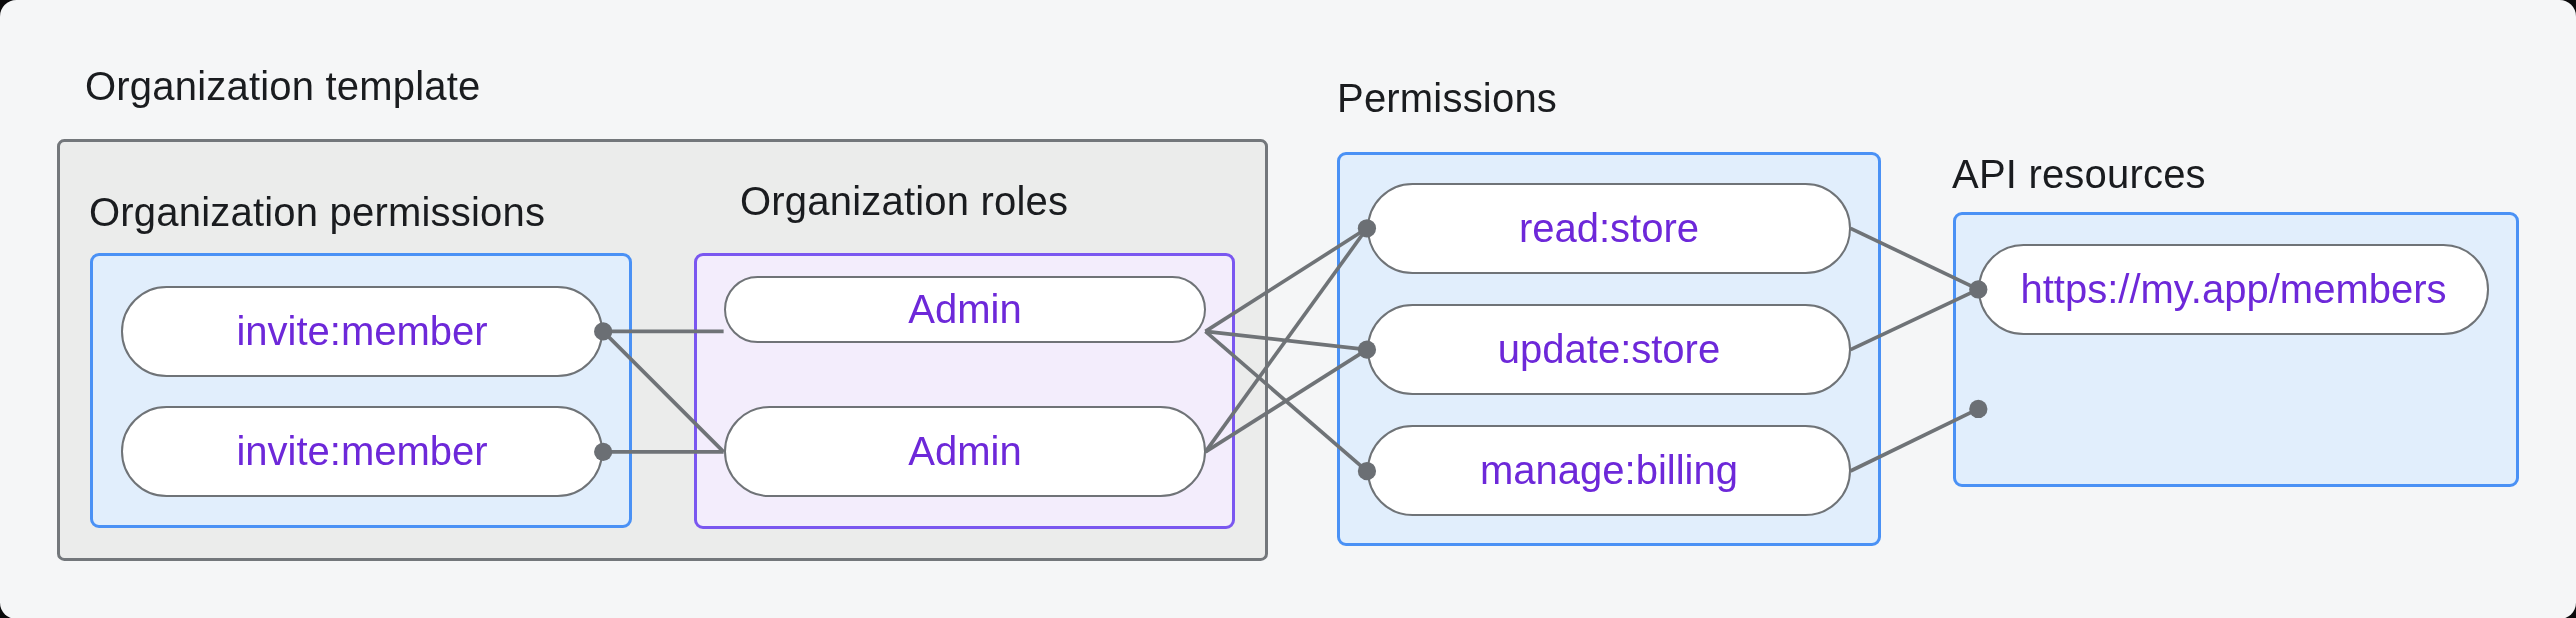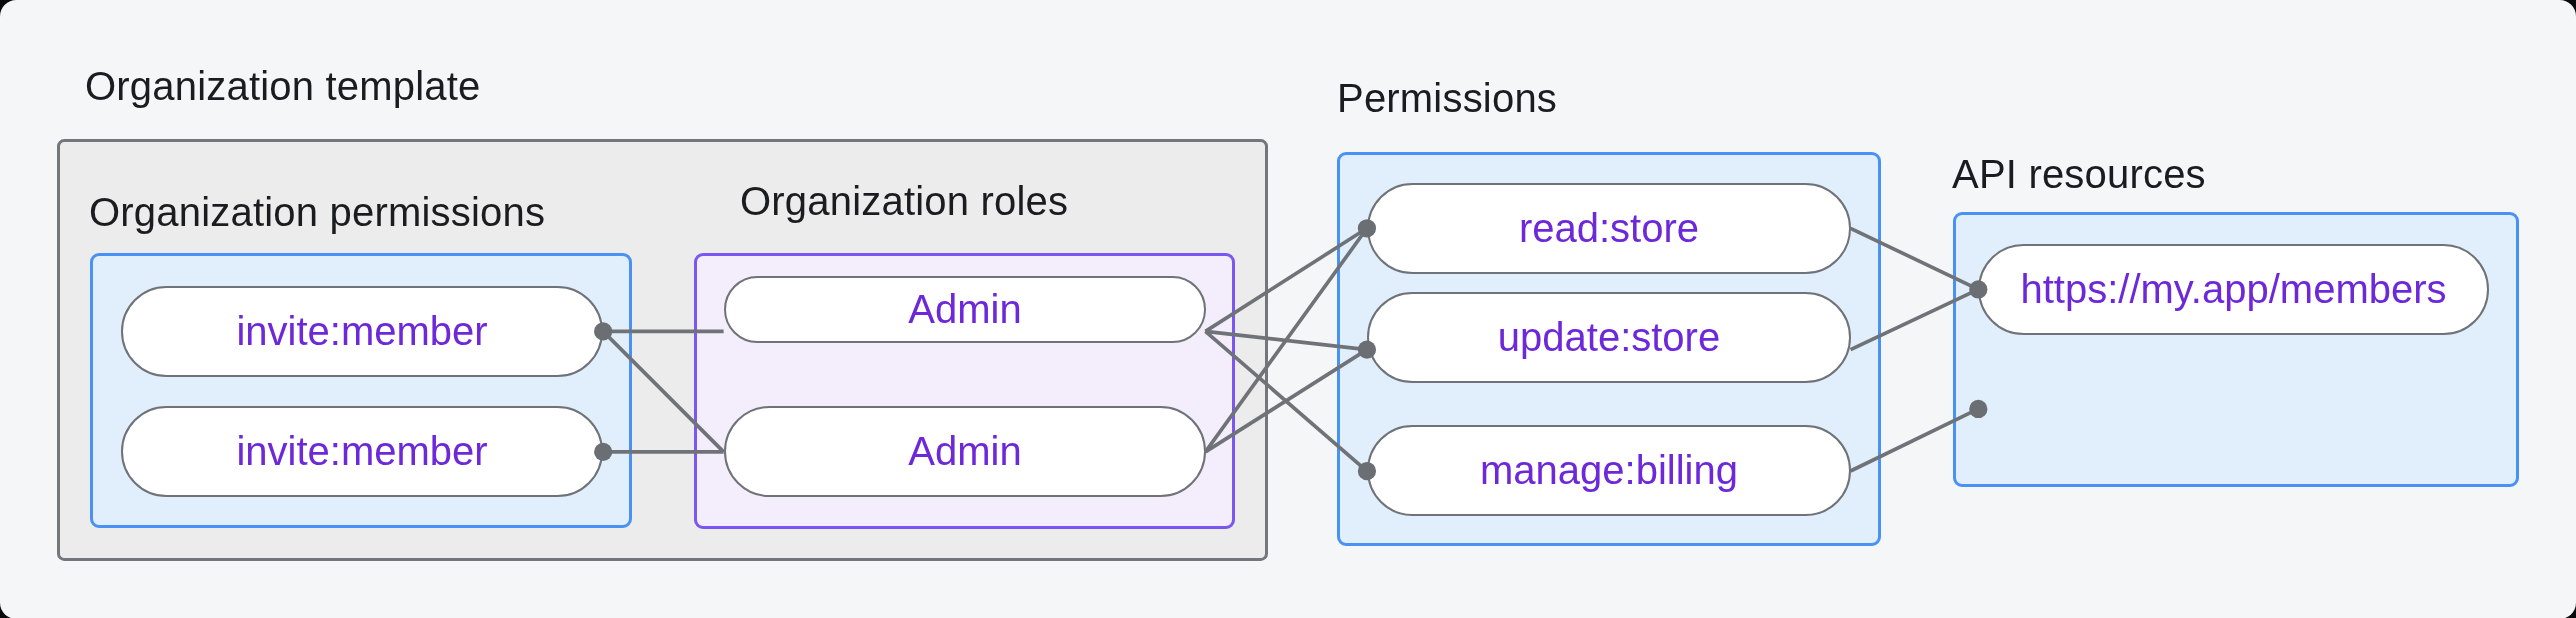--- a/index.html
+++ b/index.html
@@ -40,21 +40,21 @@
   <div class="pill" style="left:121px;top:286px;width:482px;height:91px;">invite:member</div>
   <div class="pill" style="left:121px;top:406px;width:482px;height:91px;">invite:member</div>
 
   <div class="box purple" style="left:694px;top:253px;width:541px;height:276px;"></div>
   <div class="pill" style="left:724px;top:276px;width:482px;height:67px;">Admin</div>
   <div class="pill" style="left:724px;top:406px;width:482px;height:91px;">Admin</div>
 
   <div class="heading" style="left:1337px;top:78px;">Permissions</div>
   <div class="box blue" style="left:1337px;top:152px;width:544px;height:394px;"></div>
   <div class="pill" style="left:1367px;top:183px;width:484px;height:91px;">read:store</div>
-  <div class="pill" style="left:1367px;top:292px;width:484px;height:91px;">update:store</div>
+  <div class="pill" style="left:1367px;top:304px;width:484px;height:91px;">update:store</div>
   <div class="pill" style="left:1367px;top:425px;width:484px;height:91px;">manage:billing</div>
 
   <div class="heading" style="left:1952px;top:154px;">API resources</div>
   <div class="box blue" style="left:1953px;top:212px;width:566px;height:275px;"></div>
   <div class="pill" style="left:1978px;top:244px;width:511px;height:91px;">https://my.app/members</div>
 
   <svg class="connectors" width="2576" height="619" viewBox="0 0 2823 678">
       <line x1="661" y1="363" x2="793" y2="363" stroke="#6f7377" stroke-width="4"></line>
       <line x1="661" y1="363" x2="793" y2="495" stroke="#6f7377" stroke-width="4"></line>
       <line x1="661" y1="495" x2="793" y2="495" stroke="#6f7377" stroke-width="4"></line>

